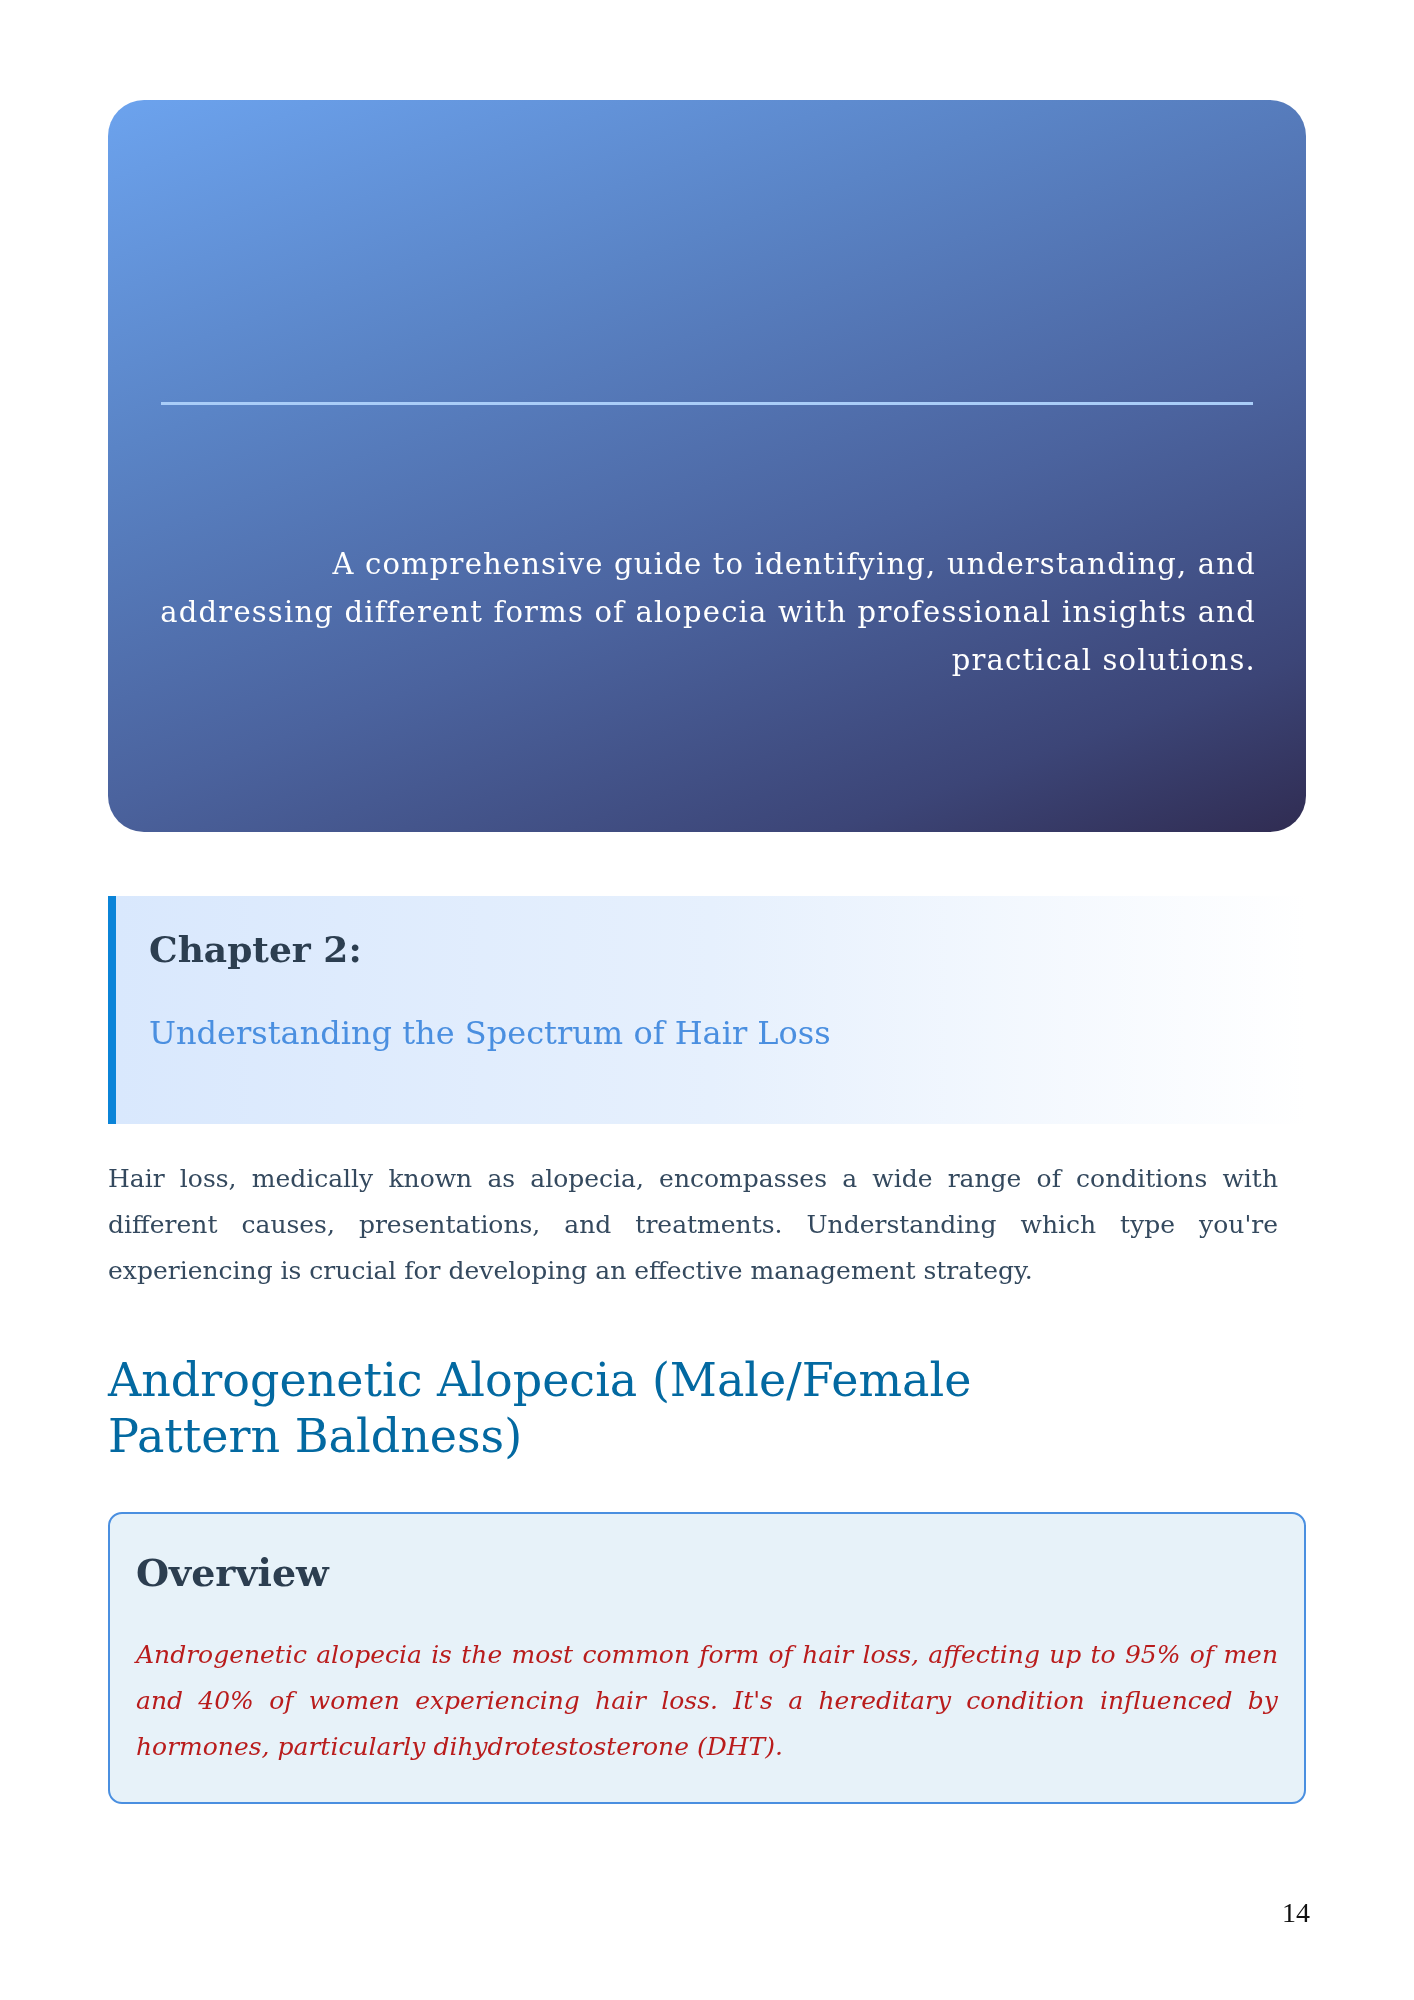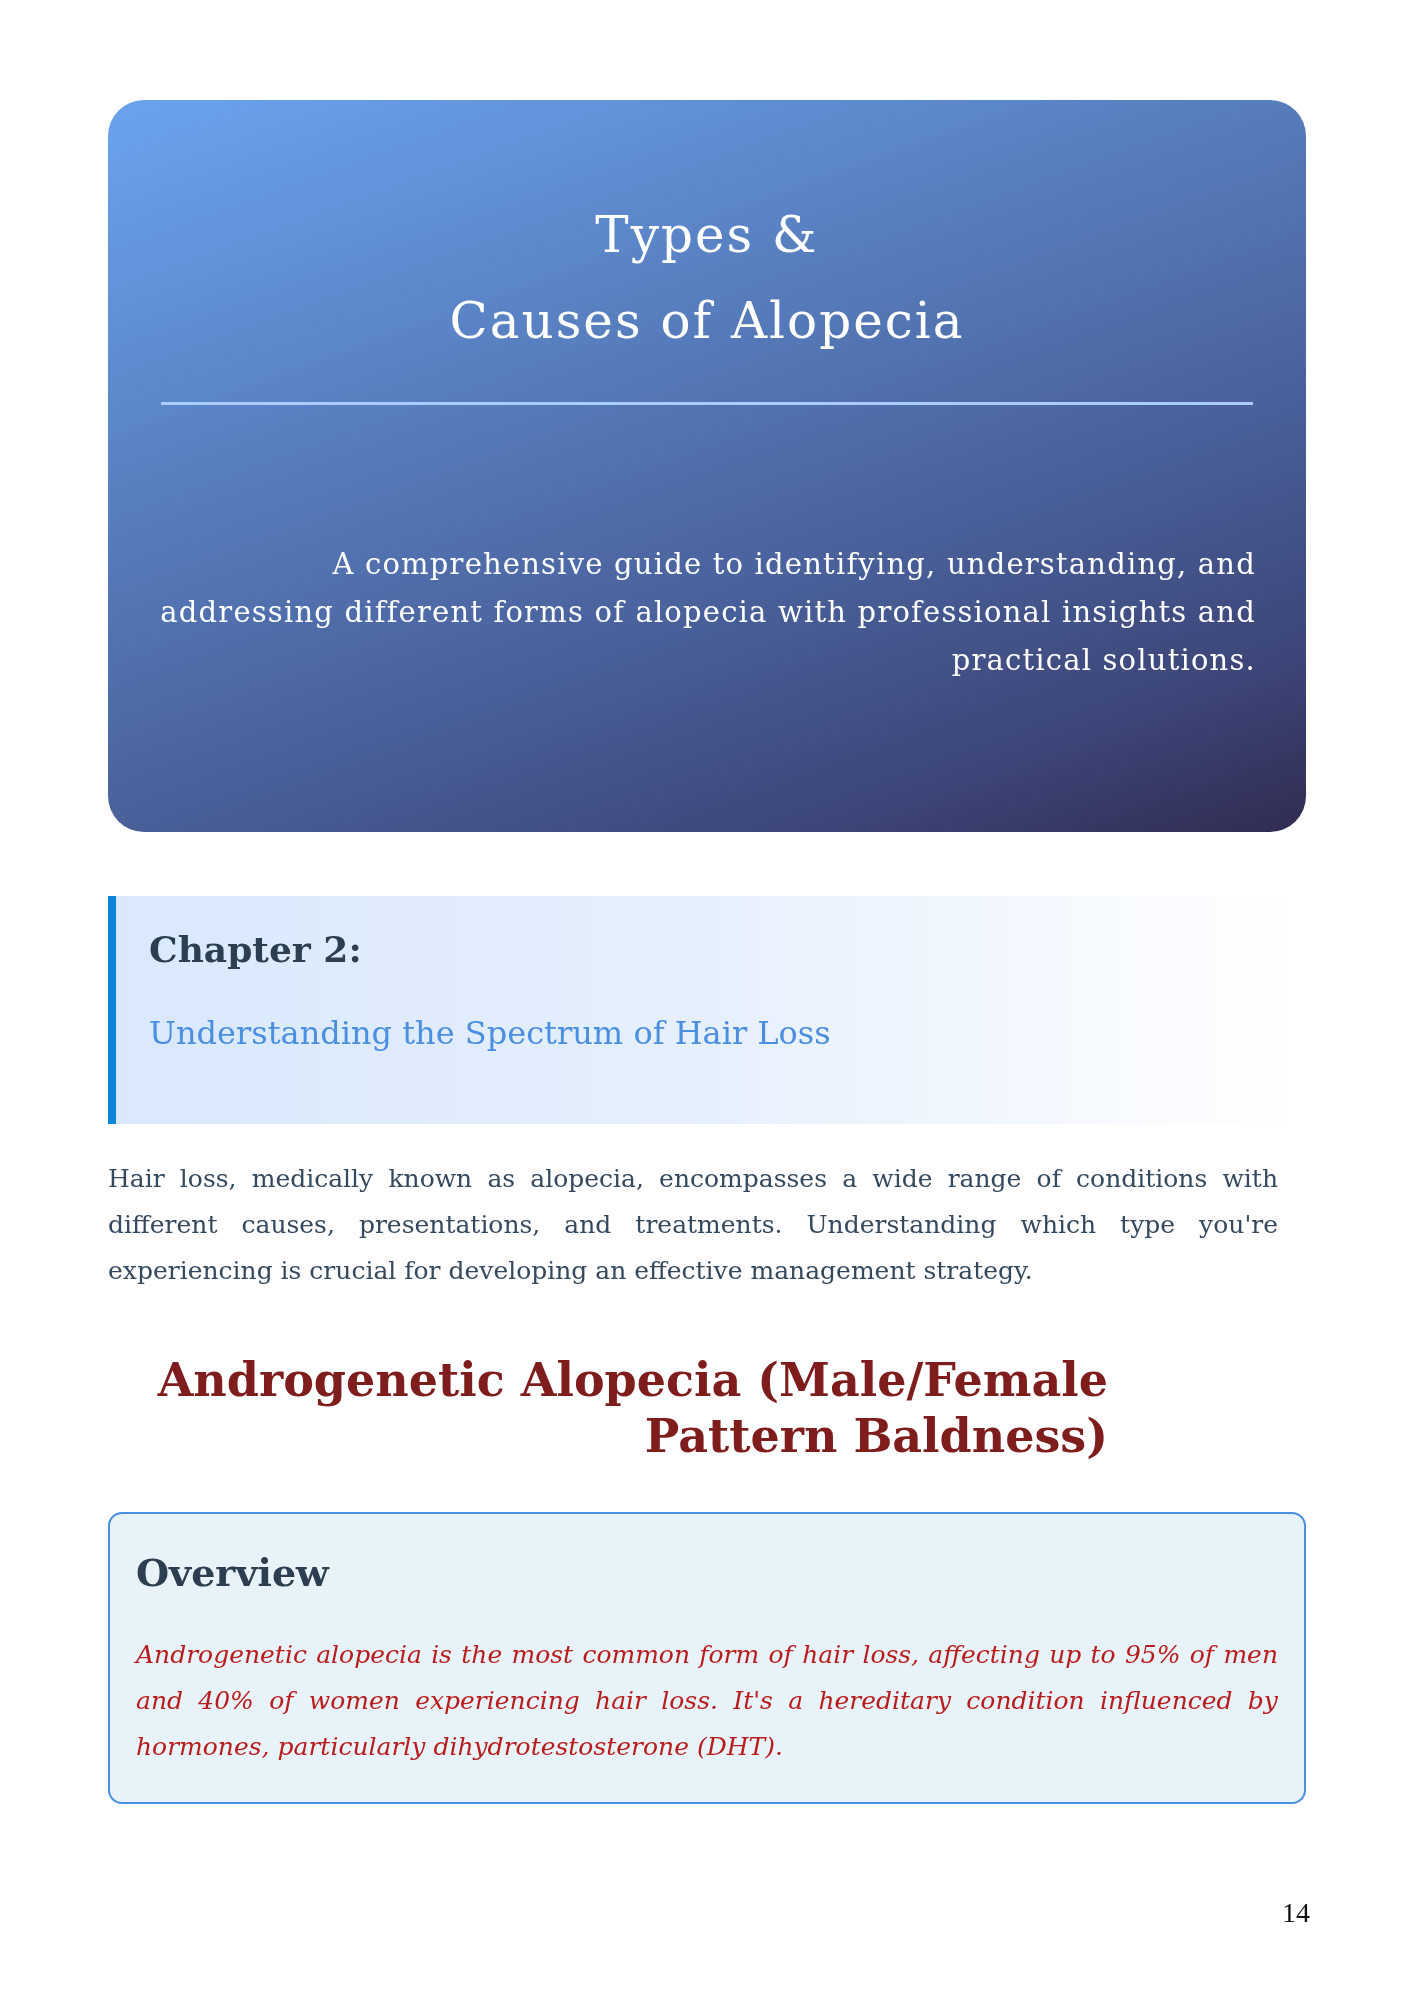--- a/index.html
+++ b/index.html
@@ -9,35 +9,31 @@
   .hero-title{position:absolute;left:0;right:0;top:92px;text-align:center;color:#ffffff;
     font-family:"DejaVu Serif",serif;font-size:50px;line-height:86px;letter-spacing:2px;font-weight:normal;}
   .hero-rule{position:absolute;left:53px;right:53px;top:302px;height:3px;background:#a9cdf8;}
   .hero-sub{position:absolute;left:50px;right:50px;top:440px;text-align:right;color:#ffffff;
     font-size:29px;line-height:48px;letter-spacing:1.2px;}
   .chapter{position:absolute;left:108px;top:896px;width:1198px;height:228px;
     background:linear-gradient(90deg,#d9e8fd 0%,#e6f0fd 50%,#ffffff 100%);border-left:8px solid #0b84d8;box-sizing:border-box;}
   .chapter-num{position:absolute;left:33px;top:32px;font-size:36px;font-weight:bold;color:#2c3e50;}
   .chapter-sub{position:absolute;left:33px;top:118px;font-size:32px;color:#4a8fe0;}
   .intro{position:absolute;left:108px;top:1156px;width:1170px;font-size:25px;line-height:46px;text-align:justify;color:#34495e;}
-  .section-title{position:absolute;left:108px;top:1352px;width:1000px;font-size:46px;line-height:56px;color:#7f1d1d;font-weight:bold;text-align:right;}
+  .section-title{position:absolute;left:108px;top:1352px;width:1000px;font-size:46px;line-height:56px;color:#0369a1;font-weight:normal;}
   .overview{position:absolute;left:108px;top:1512px;width:1198px;height:292px;box-sizing:border-box;
     background:#e7f2f9;border:2px solid #4a8fe0;border-radius:14px;}
   .overview-title{position:absolute;left:26px;top:36px;font-size:38px;font-weight:bold;color:#2c3e50;}
   .overview-text{position:absolute;left:26px;right:26px;top:118px;font-size:25px;line-height:46px;text-align:justify;color:#b91c1c;font-style:italic;}
   .page-num{position:absolute;right:104px;top:1897px;font-family:"Liberation Serif",serif;font-size:28px;color:#111111;}
 </style>
 </head>
 <body>
 
 <div class="hero">
-  <h1 class="hero-title" style="margin:0;">
-    <span>Types &amp;</span><br>
-    <span>Causes of Alopecia</span>
-  </h1>
   <div class="hero-rule"></div>
   <p class="hero-sub" style="margin:0;">A comprehensive guide to identifying, understanding, and addressing different forms of alopecia with professional insights and practical solutions.</p>
 </div>
 
 <div class="chapter">
   <div class="chapter-num">Chapter 2:</div>
   <div class="chapter-sub">Understanding the Spectrum of Hair Loss</div>
 </div>
 
 <p class="intro" style="margin:0;">Hair loss, medically known as alopecia, encompasses a wide range of conditions with different causes, presentations, and treatments. Understanding which type you're experiencing is crucial for developing an effective management strategy.</p>

